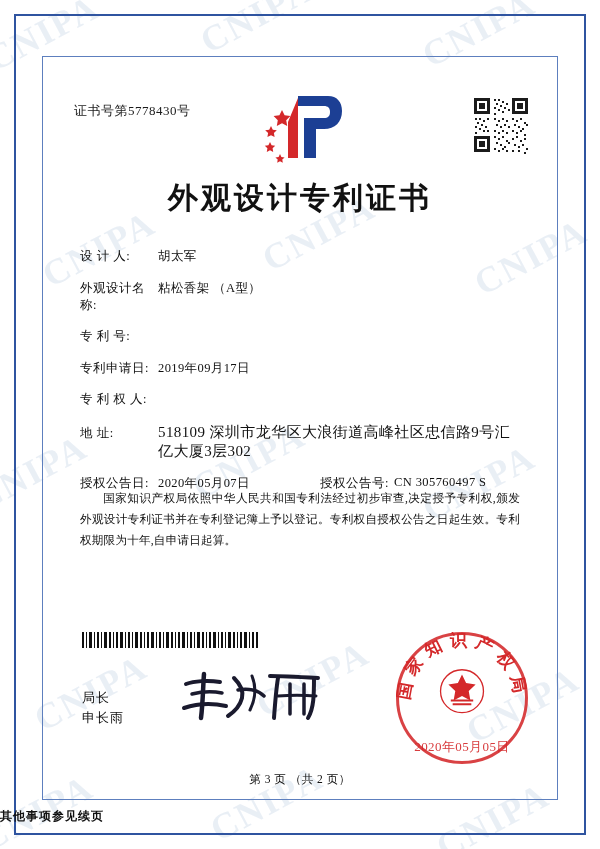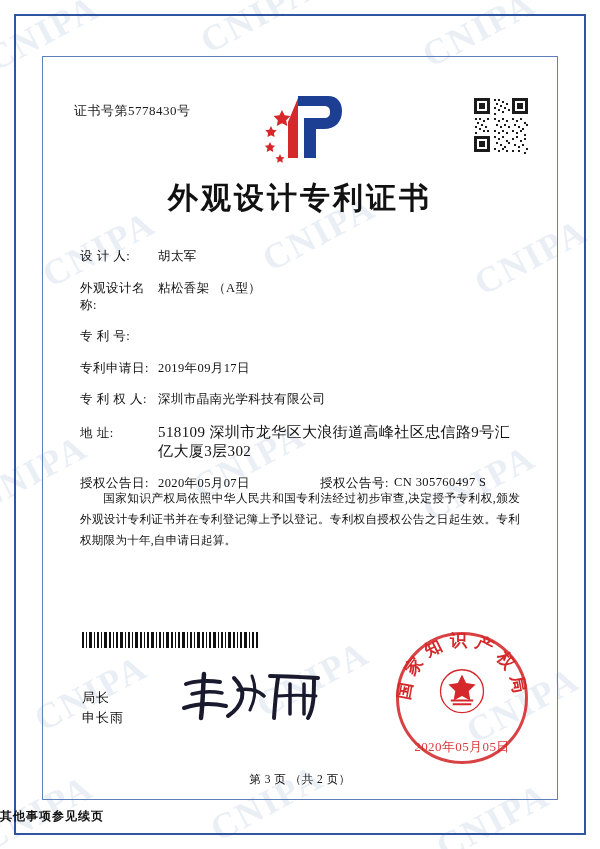--- a/index.html
+++ b/index.html
@@ -378,21 +378,20 @@
       <span class="field-label">专 利 号:</span>
     </div>
 
     <div class="field-row">
       <span class="field-label">专利申请日:</span>
       <span class="field-value">2019年09月17日</span>
     </div>
 
     <div class="field-row">
       <span class="field-label">专 利 权 人:</span>
-      <span class="field-value">深圳市晶南光学科技有限公司</span>
     </div>
 
     <div class="field-row">
       <span class="field-label">地 址:</span>
       <span class="field-value small">518109 深圳市龙华区大浪街道高峰社区忠信路9号汇亿大厦3层302</span>
     </div>
 
     <div class="field-row row-split">
       <span class="left">
         <span class="field-label">授权公告日:</span>

